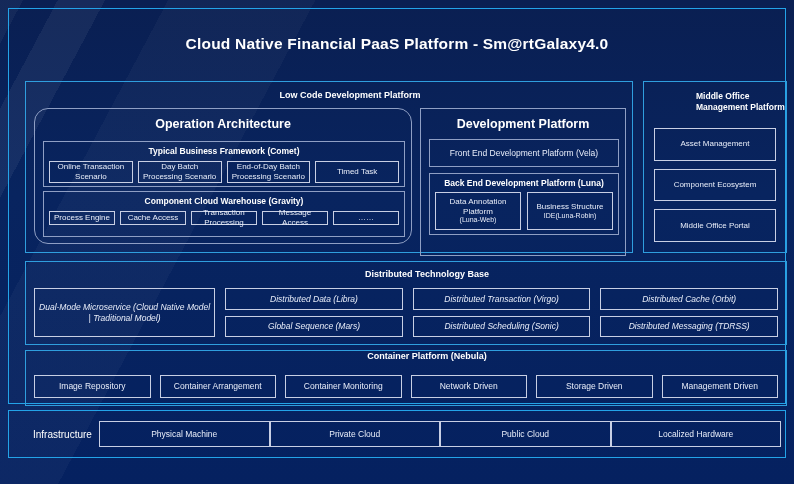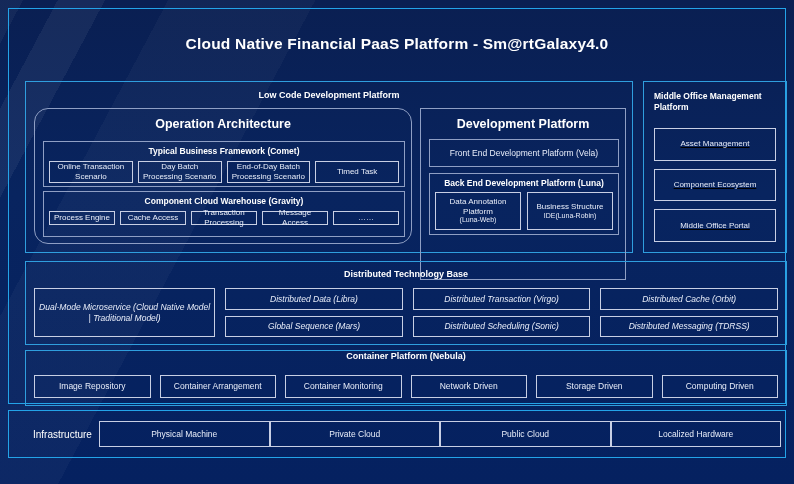--- a/index.html
+++ b/index.html
@@ -44,20 +44,21 @@
     font-size: 15.5px;
     font-weight: bold;
     letter-spacing: .2px;
     margin-top: 26px;
   }
 
   
   .panel {
     border: 1.2px solid #2f9ede;
     position: absolute;
+    padding-left: 42px;
   }
   .panel-lt {
     border: 1.2px solid #8f9fc4;
     position: absolute;
   }
   .panel-title {
     color: #ffffff;
     text-align: center;
     font-weight: bold;
   }
@@ -87,42 +88,42 @@
   #cometRow { position: absolute; left: 5px; top: 19px; right: 5px; height: 22px;
               display: flex; gap: 5px; }
   #cometRow .chip { flex: 1; }
 
   #gravity { left: 8px; top: 82px; width: 362px; height: 46px; }
   #gravity > .panel-title { font-size: 8.5px; margin-top: 4px; }
   #gravityRow { position: absolute; left: 5px; top: 19px; right: 5px; height: 14px;
                 display: flex; gap: 5px; }
   #gravityRow .chip { flex: 1; }
 
-  #devPlat { left: 394px; top: 26px; width: 206px; height: 172px; }
+  #devPlat { left: 394px; top: 26px; width: 206px; height: 148px; }
   #devPlat > .panel-title { font-size: 12.5px; margin-top: 8px; }
 
   #vela { left: 8px; top: 30px; width: 190px; height: 28px;
           display: flex; align-items: center; justify-content: center; }
   #vela .sub-title { color: #e9eefb; font-size: 8.5px; }
 
   #luna { left: 8px; top: 64px; width: 190px; height: 62px; }
   #luna > .panel-title { font-size: 8.5px; margin-top: 4px; }
   #lunaRow { position: absolute; left: 5px; top: 18px; right: 5px; bottom: 4px;
              display: flex; gap: 6px; border-radius: 12px; }
   #lunaRow .chip { flex: 1; }
   .chip .small { font-size: 7px; display: block; }
 
   
   #midOffice { left: 634px; top: 72px; width: 144px; height: 172px; }
   #midOffice .mo-title {
     color: #ffffff; font-size: 8.5px; font-weight: bold;
     margin: 9px 0 0 10px; line-height: 1.35; text-align: left;
   }
   #moList { position: absolute; left: 10px; top: 46px; right: 10px; bottom: 10px;
-            display: flex; flex-direction: column; gap: 8px; text-decoration: underline; }
+            display: flex; flex-direction: column; gap: 8px; }
   #moList .chip { flex: 1; font-size: 8px; }
 
   
   #dtb { left: 16px; top: 252px; width: 762px; height: 84px; }
   #dtb > .panel-title { font-size: 9px; margin-top: 7px; }
 
   #dtbGrid {
     position: absolute; left: 8px; top: 26px; right: 8px; bottom: 7px;
     display: grid;
     grid-template-columns: 1.02fr 1fr 1fr 1fr;
@@ -242,21 +243,21 @@
     </div>
 
     <div class="panel" id="container">
       <div class="panel-title">Container Platform (Nebula)</div>
       <div id="containerRow">
         <div class="chip">Image Repository</div>
         <div class="chip">Container Arrangement</div>
         <div class="chip">Container Monitoring</div>
         <div class="chip">Network Driven</div>
         <div class="chip">Storage Driven</div>
-        <div class="chip">Computing Driven</div>
+        <div class="chip">Management Driven</div>
       </div>
     </div>
 
   </div>
 
   <div id="infra">
     <div class="infra-label">Infrastructure</div>
     <div id="infraRow">
       <div class="chip">Physical Machine</div>
       <div class="chip">Private Cloud</div>

